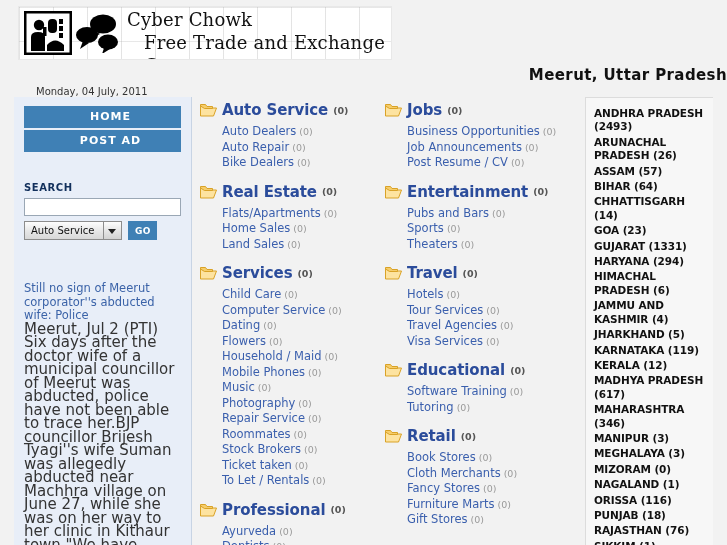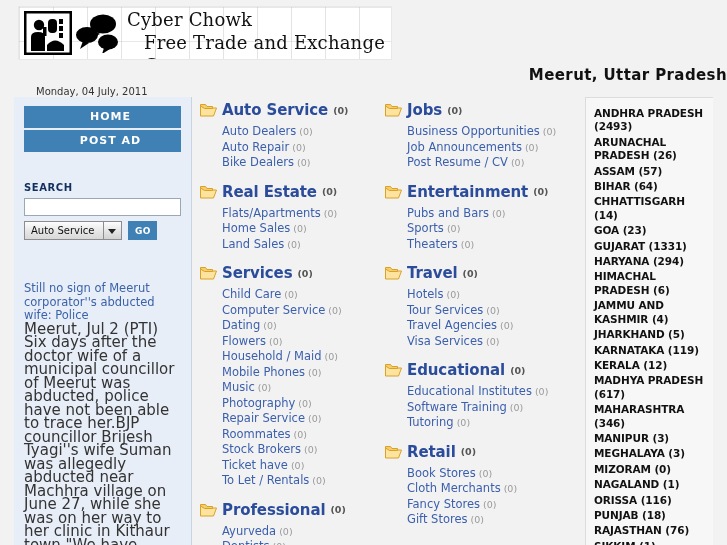--- a/index.html
+++ b/index.html
@@ -239,21 +239,21 @@
           <div class="sub-item"><span class="sub-link">Computer Service</span><span class="sub-count">(0)</span></div>
           <div class="sub-item"><span class="sub-link">Dating</span><span class="sub-count">(0)</span></div>
           <div class="sub-item"><span class="sub-link">Flowers</span><span class="sub-count">(0)</span></div>
           <div class="sub-item"><span class="sub-link">Household / Maid</span><span class="sub-count">(0)</span></div>
           <div class="sub-item"><span class="sub-link">Mobile Phones</span><span class="sub-count">(0)</span></div>
           <div class="sub-item"><span class="sub-link">Music</span><span class="sub-count">(0)</span></div>
           <div class="sub-item"><span class="sub-link">Photography</span><span class="sub-count">(0)</span></div>
           <div class="sub-item"><span class="sub-link">Repair Service</span><span class="sub-count">(0)</span></div>
           <div class="sub-item"><span class="sub-link">Roommates</span><span class="sub-count">(0)</span></div>
           <div class="sub-item"><span class="sub-link">Stock Brokers</span><span class="sub-count">(0)</span></div>
-          <div class="sub-item"><span class="sub-link">Ticket have</span><span class="sub-count">(0)</span></div>
+          <div class="sub-item"><span class="sub-link">Ticket taken</span><span class="sub-count">(0)</span></div>
           <div class="sub-item"><span class="sub-link">To Let / Rentals</span><span class="sub-count">(0)</span></div>
         </div>
       </div>
 
       <div class="cat">
         <div class="cat-head">
           <svg class="folder" viewBox="0 0 17 14">
             <path d="M0.5 3 L0.5 13 L13.5 13 L16.5 5 L4.5 5 L3 3 Z" fill="#fde3a0" stroke="#d9a227" stroke-width="1"></path>
             <path d="M0.5 3 L0.5 1.5 L5.5 1.5 L7 3.5 L12.5 3.5 L12.5 5.5 L4.5 5.5 Z" fill="#f6cd6a" stroke="#d9a227" stroke-width="1"></path>
           </svg>
@@ -320,39 +320,39 @@
       <div class="cat">
         <div class="cat-head">
           <svg class="folder" viewBox="0 0 17 14">
             <path d="M0.5 3 L0.5 13 L13.5 13 L16.5 5 L4.5 5 L3 3 Z" fill="#fde3a0" stroke="#d9a227" stroke-width="1"></path>
             <path d="M0.5 3 L0.5 1.5 L5.5 1.5 L7 3.5 L12.5 3.5 L12.5 5.5 L4.5 5.5 Z" fill="#f6cd6a" stroke="#d9a227" stroke-width="1"></path>
           </svg>
           <span class="cat-title">Educational</span>
           <span class="cat-count">(0)</span>
         </div>
         <div class="sub">
-          <div class="sub-item"><span class="sub-link">Educational Institutes</span><span class="sub-count">(0)</span></div>
           <div class="sub-item"><span class="sub-link">Software Training</span><span class="sub-count">(0)</span></div>
           <div class="sub-item"><span class="sub-link">Tutoring</span><span class="sub-count">(0)</span></div>
         </div>
       </div>
 
       <div class="cat">
         <div class="cat-head">
           <svg class="folder" viewBox="0 0 17 14">
             <path d="M0.5 3 L0.5 13 L13.5 13 L16.5 5 L4.5 5 L3 3 Z" fill="#fde3a0" stroke="#d9a227" stroke-width="1"></path>
             <path d="M0.5 3 L0.5 1.5 L5.5 1.5 L7 3.5 L12.5 3.5 L12.5 5.5 L4.5 5.5 Z" fill="#f6cd6a" stroke="#d9a227" stroke-width="1"></path>
           </svg>
           <span class="cat-title">Retail</span>
           <span class="cat-count">(0)</span>
         </div>
         <div class="sub">
           <div class="sub-item"><span class="sub-link">Book Stores</span><span class="sub-count">(0)</span></div>
           <div class="sub-item"><span class="sub-link">Cloth Merchants</span><span class="sub-count">(0)</span></div>
           <div class="sub-item"><span class="sub-link">Fancy Stores</span><span class="sub-count">(0)</span></div>
+          <div class="sub-item"><span class="sub-link">Furniture Marts</span><span class="sub-count">(0)</span></div>
           <div class="sub-item"><span class="sub-link">Gift Stores</span><span class="sub-count">(0)</span></div>
         </div>
       </div>
     </div>
 
     <div class="states">
       <div class="state">ANDHRA PRADESH (2493)</div>
       <div class="state">ARUNACHAL PRADESH (26)</div>
       <div class="state">ASSAM (57)</div>
       <div class="state">BIHAR (64)</div>

